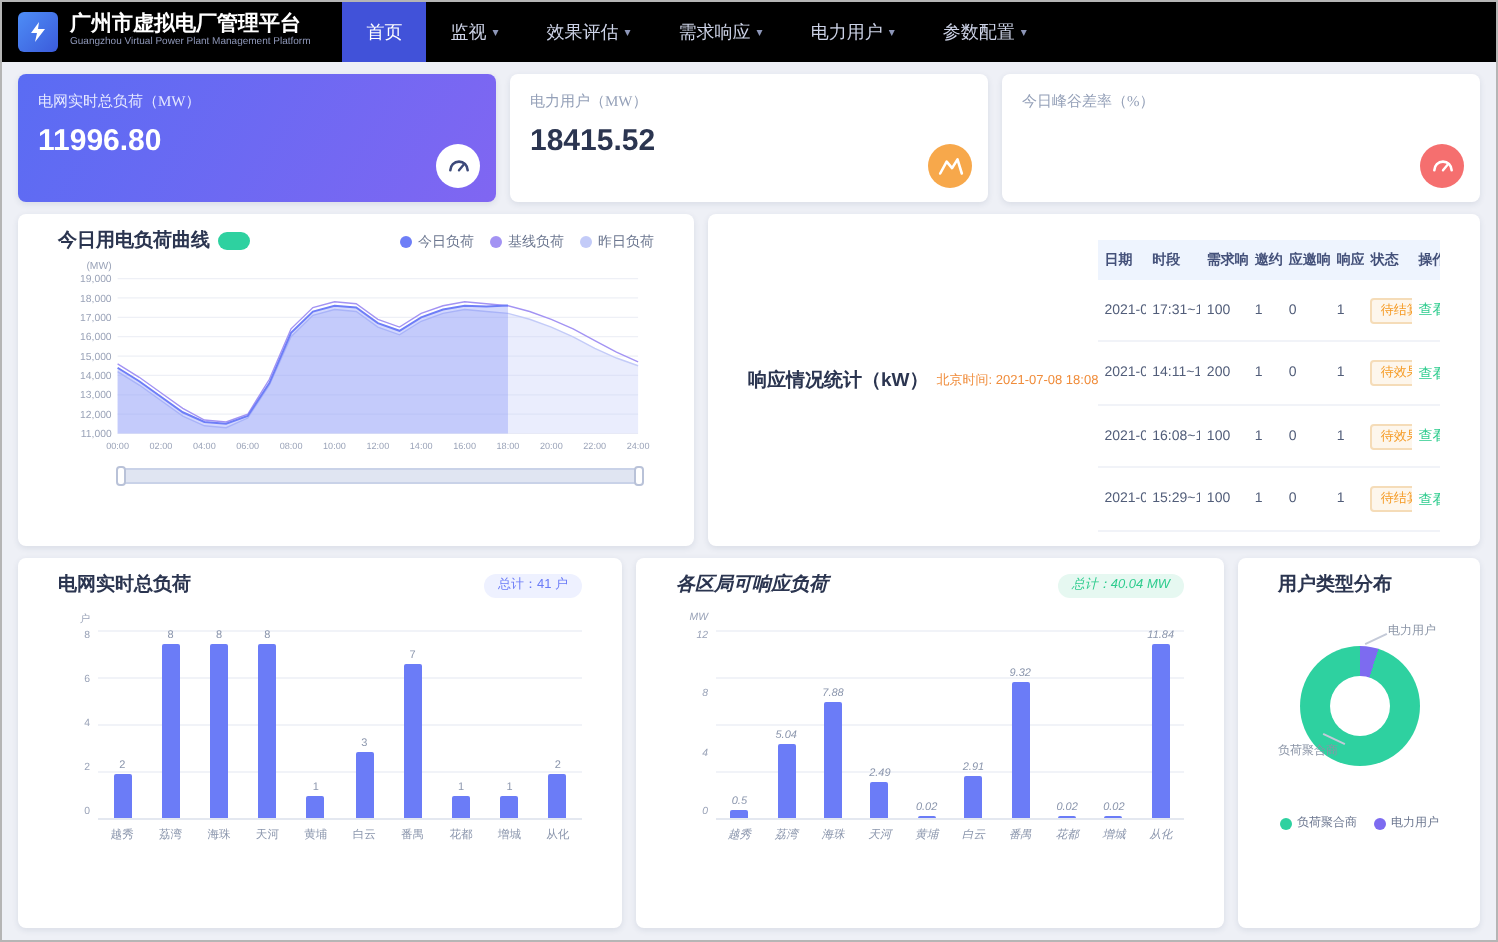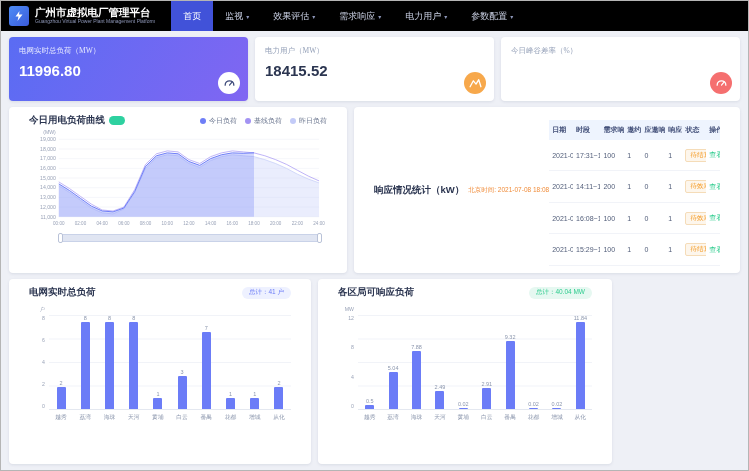--- a/index.html
+++ b/index.html
@@ -50,21 +50,21 @@
   .bj-time{margin-left:auto;font-size:6.5px;color:#f08c3a;font-weight:normal;white-space:nowrap;}
   .rtable{width:100%;border-collapse:collapse;margin-top:6px;font-size:7px;table-layout:fixed;}
   .rtable th{background:#eef4fe;color:#44517a;font-weight:bold;padding:5px 3px;text-align:left;white-space:nowrap;overflow:hidden;}
   .rtable td{padding:7.5px 3px;border-bottom:1px solid #f1f3f8;color:#515d79;white-space:nowrap;overflow:hidden;}
   .badge-status{display:inline-block;padding:1px 4px;font-size:6.5px;border-radius:2px;color:#f59a23;background:#fdf6ec;border:1px solid #f5dcb8;white-space:nowrap;}
   .link-view{color:#2ecc8e;cursor:pointer;}
 
   
   .bottom-row{flex:1;display:flex;gap:7px;min-height:0;}
   .bar-panel{flex:0 0 302px;display:flex;flex-direction:column;}
-  .bar-panel2{flex:0 0 294px;display:flex;flex-direction:column;}
+  .bar-panel2{flex:0 0 294px;display:flex;flex-direction:column;font-style:italic;}
   .donut-panel{flex:1;display:flex;flex-direction:column;min-width:0;}
   .total-badge{margin-left:auto;font-size:6.5px;padding:1.5px 7px;border-radius:8px;white-space:nowrap;}
   .total-badge.blue{background:#eef1ff;color:#6b7cf7;}
   .total-badge.green{background:#e6f8f1;color:#2ecc8e;}
   .bchart{display:flex;margin-top:16px;}
   .yaxis{flex:0 0 20px;height:94px;display:flex;flex-direction:column;justify-content:space-between;align-items:flex-end;font-size:5.2px;color:#9aa3b8;padding-right:4px;position:relative;box-sizing:border-box;}
   .yunit{position:absolute;top:-9px;right:4px;font-size:5.2px;color:#9aa3b8;}
   .plotcol{flex:1;display:flex;flex-direction:column;min-width:0;}
   .bars-area{display:flex;align-items:flex-end;height:94px;border-bottom:1px solid #e4e8f0;background:linear-gradient(#f1f3f8 1px,transparent 1px);background-size:100% 25%;}
   .bcol{flex:1;display:flex;flex-direction:column;align-items:center;justify-content:flex-end;height:100%;}
@@ -443,16 +443,40 @@
                 <span>白云</span>
                 <span>番禺</span>
                 <span>花都</span>
                 <span>增城</span>
                 <span>从化</span>
               </div>
             </div>
           </div>
       </div>
 
+      <div class="panel donut-panel">
+        <div class="panel-title-row">
+          <span class="panel-title">用户类型分布</span>
+        </div>
+        <div class="donut-wrap">
+          <span class="callout callout-right">电力用户</span>
+          <span class="cline cl-r"></span>
+          <div class="donut" style="background: conic-gradient(from 18deg, rgb(46, 209, 160) 0deg, rgb(46, 209, 160) 342.4deg, rgb(125, 107, 240) 342.4deg, rgb(125, 107, 240) 360deg);">
+            <div class="hole"></div>
+          </div>
+          <span class="cline cl-l"></span>
+          <span class="callout callout-left">负荷聚合商</span>
+        </div>
+        <div class="dlegend">
+            <span class="dleg-item">
+              <span class="dot" style="background: rgb(46, 209, 160);"></span>
+              <span>负荷聚合商</span>
+            </span>
+            <span class="dleg-item">
+              <span class="dot" style="background: rgb(125, 107, 240);"></span>
+              <span>电力用户</span>
+            </span>
+          </div>
+      </div>
 
     </section>
   </main>
 </div>
 
 </body></html>

